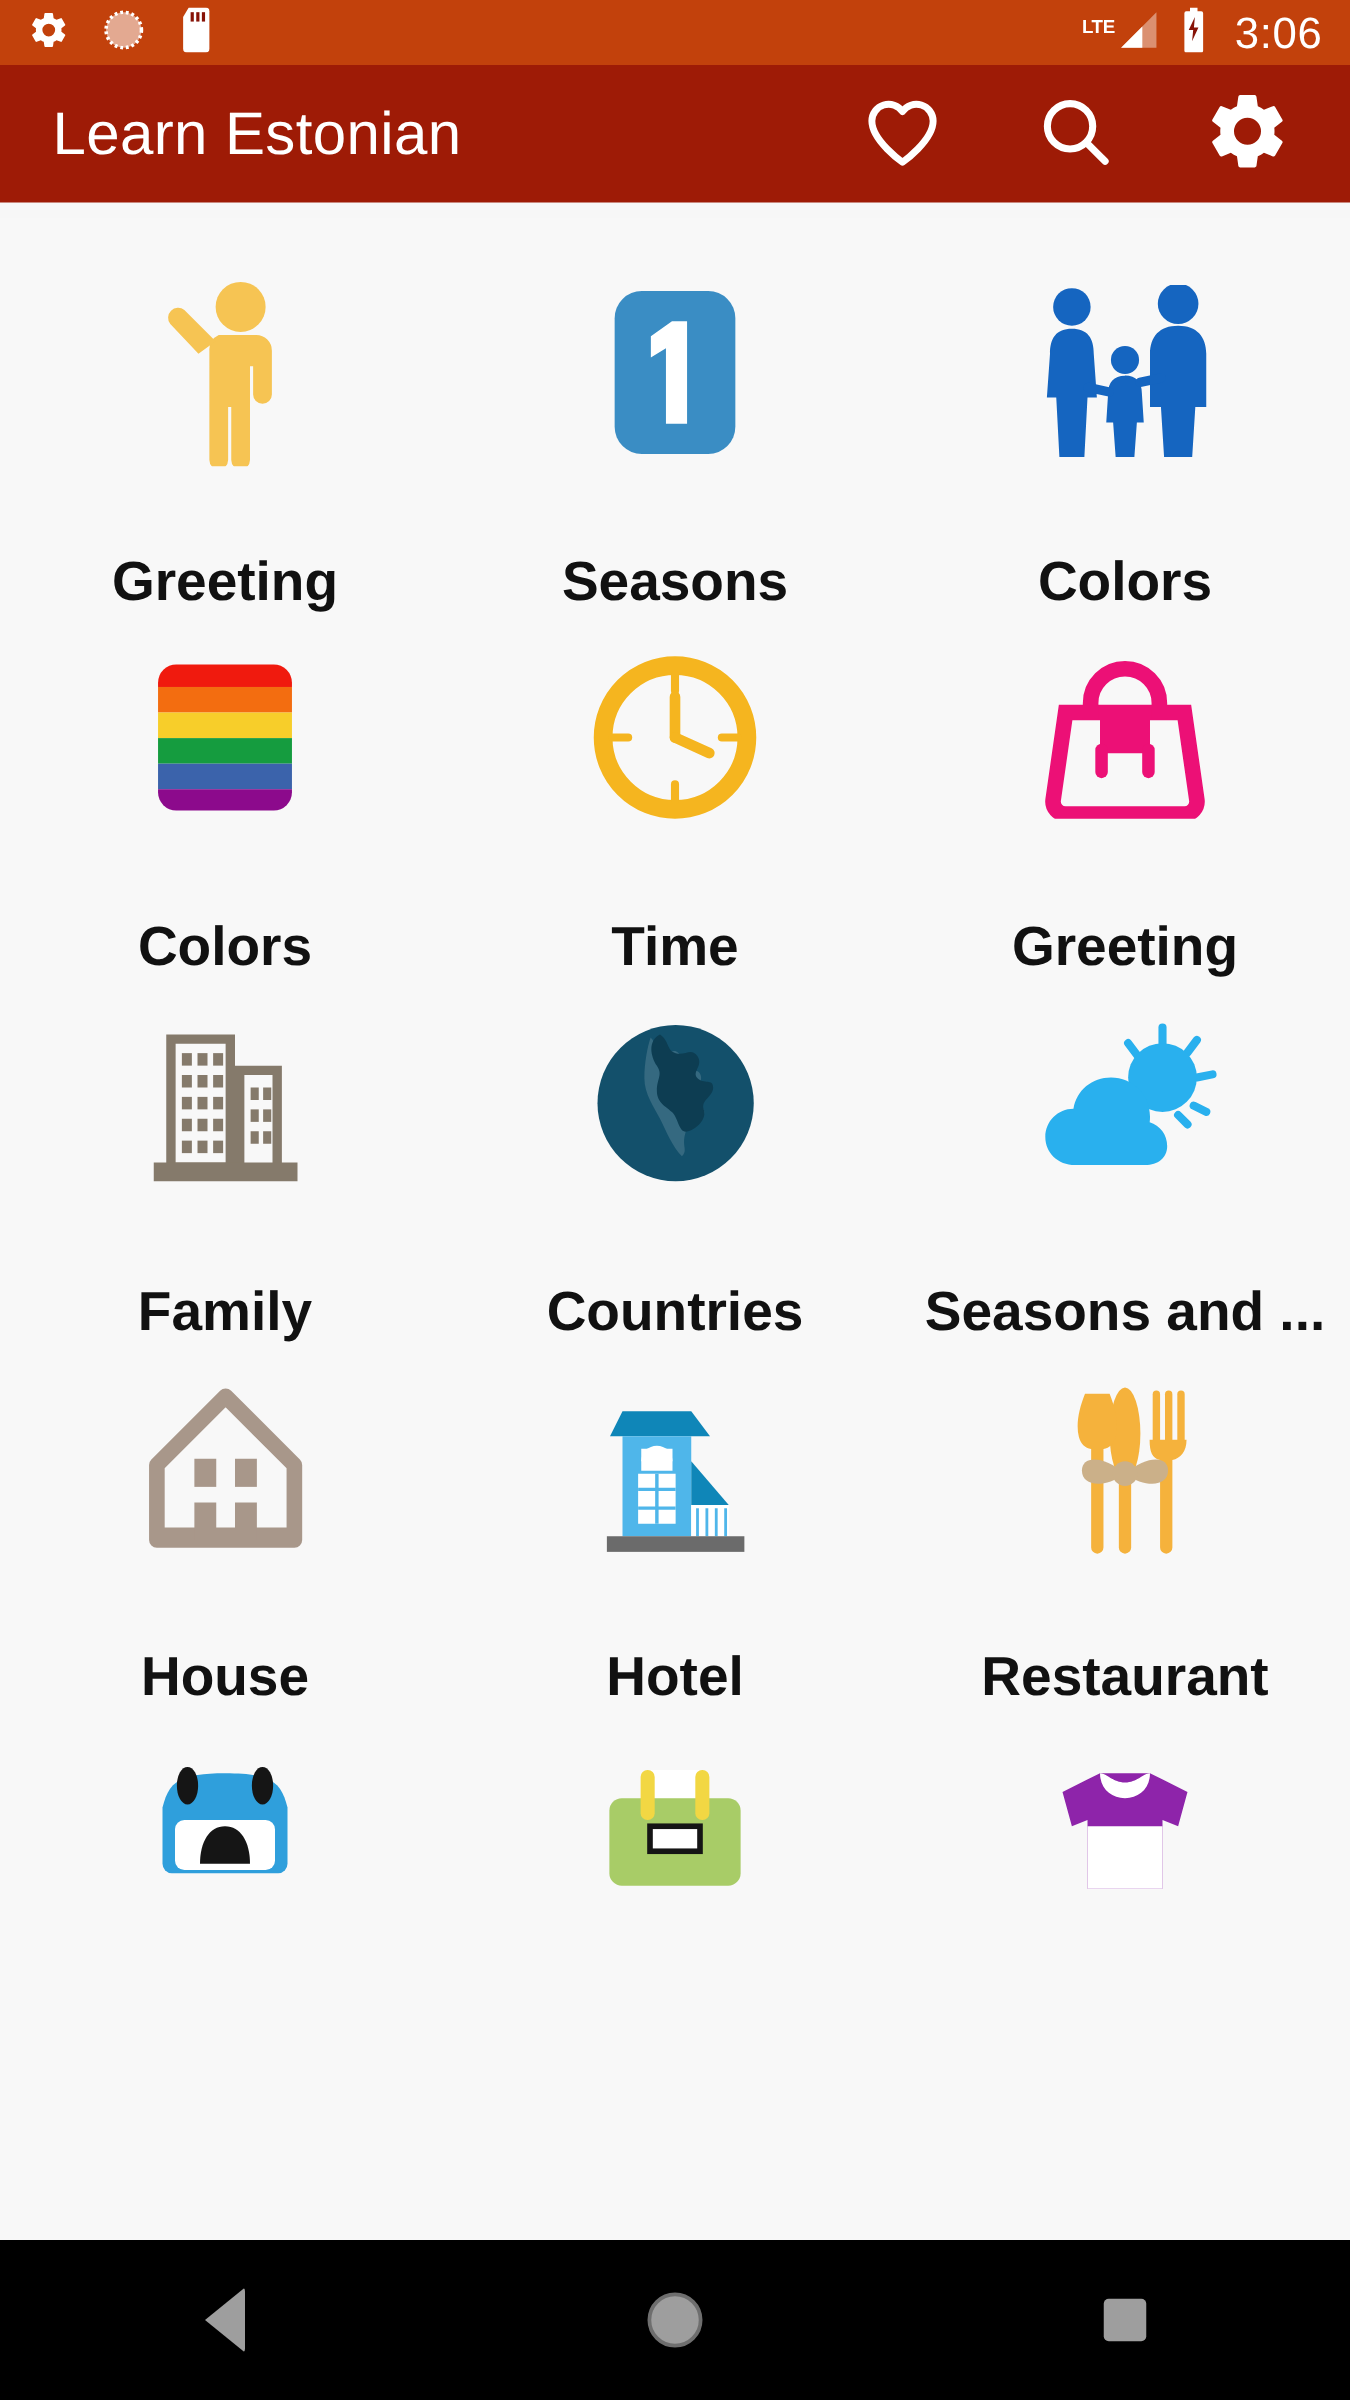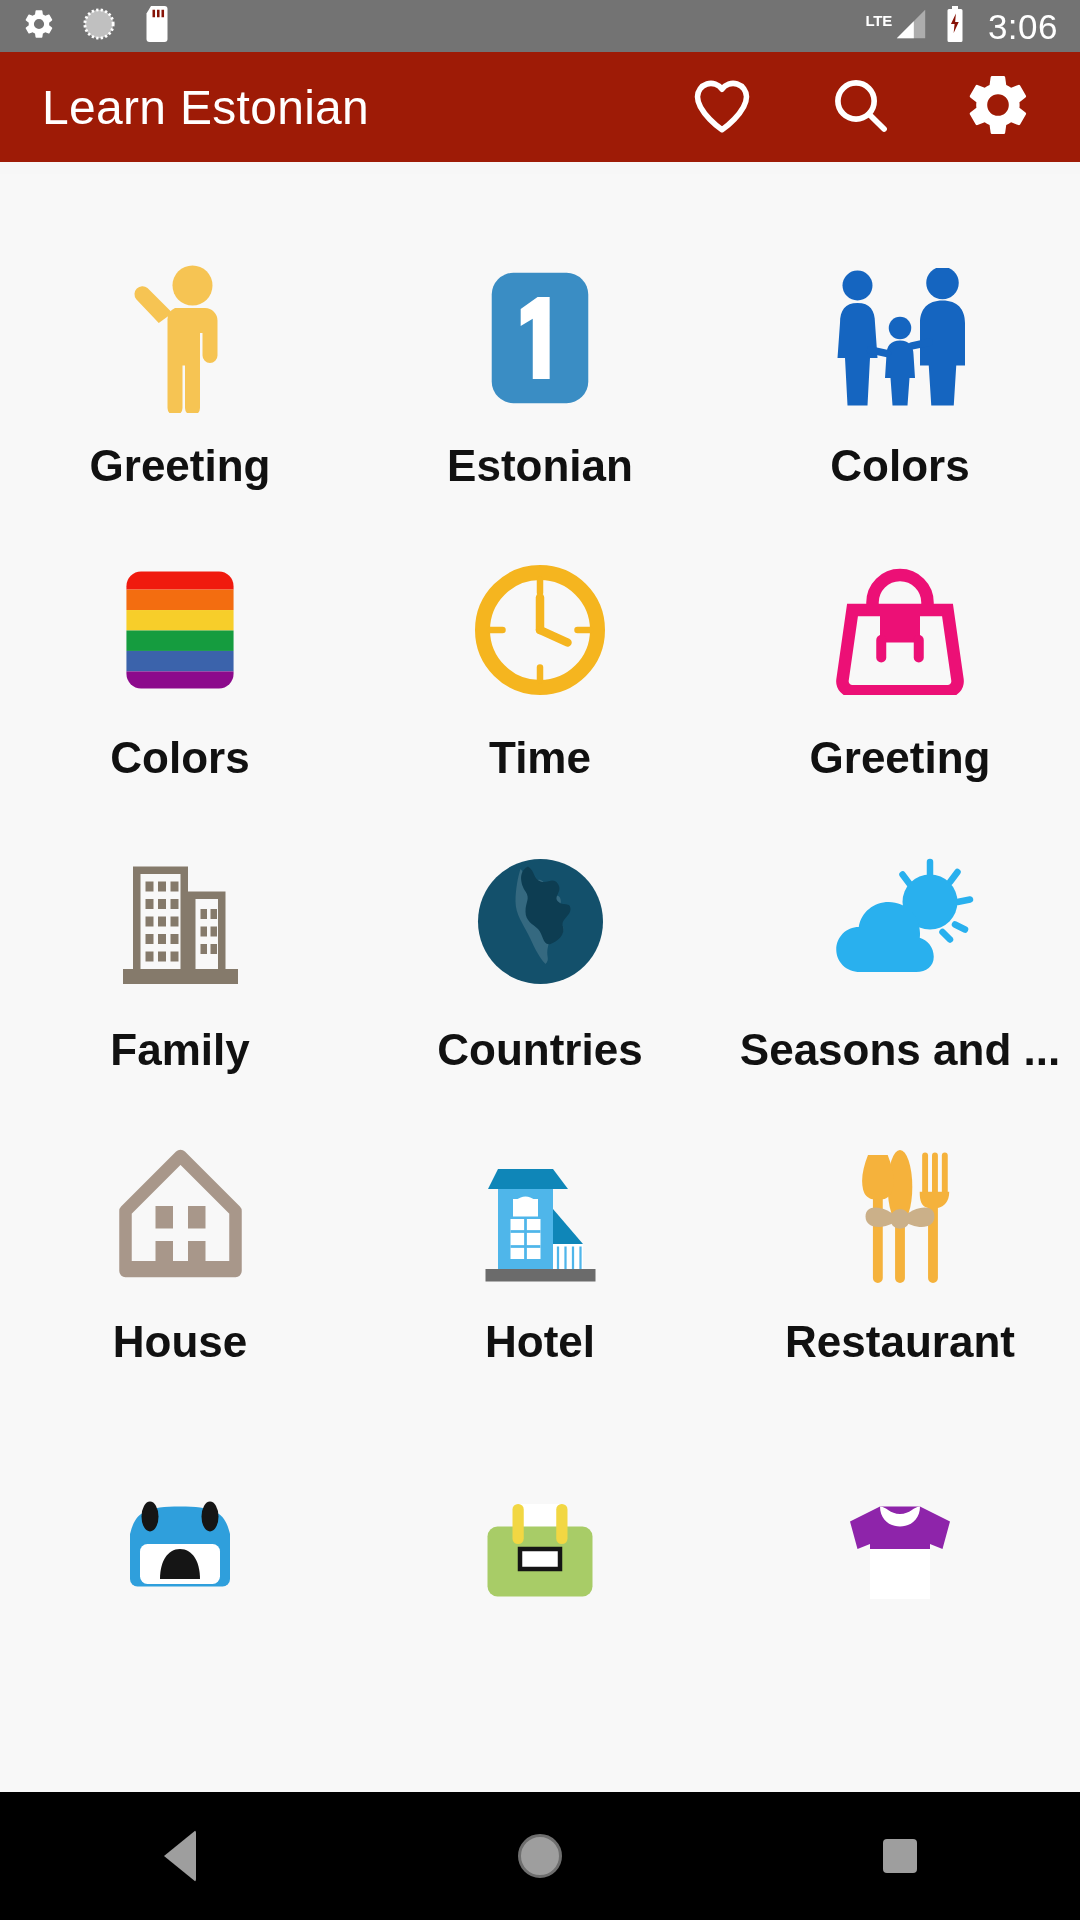--- a/index.html
+++ b/index.html
@@ -7,21 +7,21 @@
     width:1080px; height:1920px;
     background:#f7f7f7;
     font-family:"Liberation Sans", sans-serif;
     overflow:hidden;
   }
   #screen { position:relative; width:1080px; height:1920px; background:#f7f7f7; }
 
   
   #status-bar {
     position:absolute; top:0; left:0; width:1080px; height:52px;
-    background:#737373;
+    background:#c2410c;
     display:flex; align-items:center; padding:0 22px;
   }
   #status-left { display:flex; align-items:center; gap:26px; }
   #status-right { margin-left:auto; display:flex; align-items:center; gap:16px; }
   .sb-ico { display:block; }
   #status-clock {
     color:#fff; font-size:35px; font-weight:400; letter-spacing:0.5px;
     margin-left:6px; line-height:1;
   }
   #lte-group { display:flex; align-items:flex-end; gap:2px; }
@@ -52,21 +52,21 @@
     position:absolute; top:174px; left:0; width:1080px; height:1618px;
     background:#f8f8f8; overflow:hidden;
   }
   #grid {
     display:grid;
     grid-template-columns:repeat(3, 1fr);
     grid-auto-rows:292px;
     padding-top:24px;
   }
   .tile {
-    display:flex; flex-direction:column; align-items:center; justify-content:flex-end;
+    display:flex; flex-direction:column; align-items:center; justify-content:space-between;
     cursor:pointer; padding-top:20px; overflow:hidden;
   }
   .tile-icon {
     height:160px; width:100%;
     display:flex; align-items:center; justify-content:center;
   }
   .tile-label {
     margin-top:24px;
     font-size:44px; font-weight:700; color:#111111;
     text-align:center; white-space:nowrap;
@@ -191,21 +191,21 @@
         <div class="tile-label">Greeting</div>
       </div>
 
       <div class="tile">
         <div class="tile-icon">
           <svg width="108" height="140" viewBox="0 0 44 58">
             <rect x="2" y="2" width="40" height="54" rx="9" fill="#3a8dc4"></rect>
             <path d="M26 12v34h-7V21l-5 3v-7l7-5z" fill="#ffffff"></path>
           </svg>
         </div>
-        <div class="tile-label">Estonian</div>
+        <div class="tile-label">Seasons</div>
       </div>
 
       <div class="tile">
         <div class="tile-icon">
           <svg width="150" height="140" viewBox="0 0 60 56" fill="#1565c0">
             <circle cx="13" cy="7" r="6"></circle>
             <path d="M13 14c-5 0-7 3-7 8l-1 14h3l1 19h8l1-19h3l-1-14c0-5-2-8-7-8z"></path>
             <circle cx="47" cy="6" r="6.5"></circle>
             <path d="M47 13c-6 0-9 3.5-9 9v17h3.5l1 16h9l1-16H56V22c0-5.5-3-9-9-9z"></path>
             <circle cx="30" cy="24" r="4.5"></circle>

